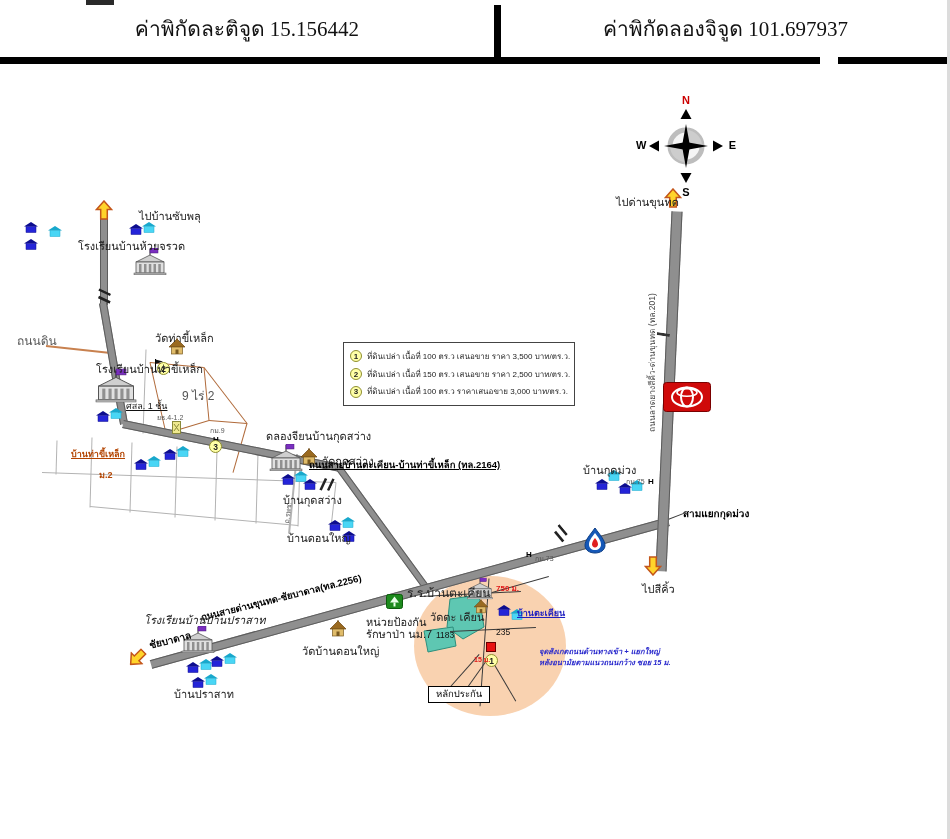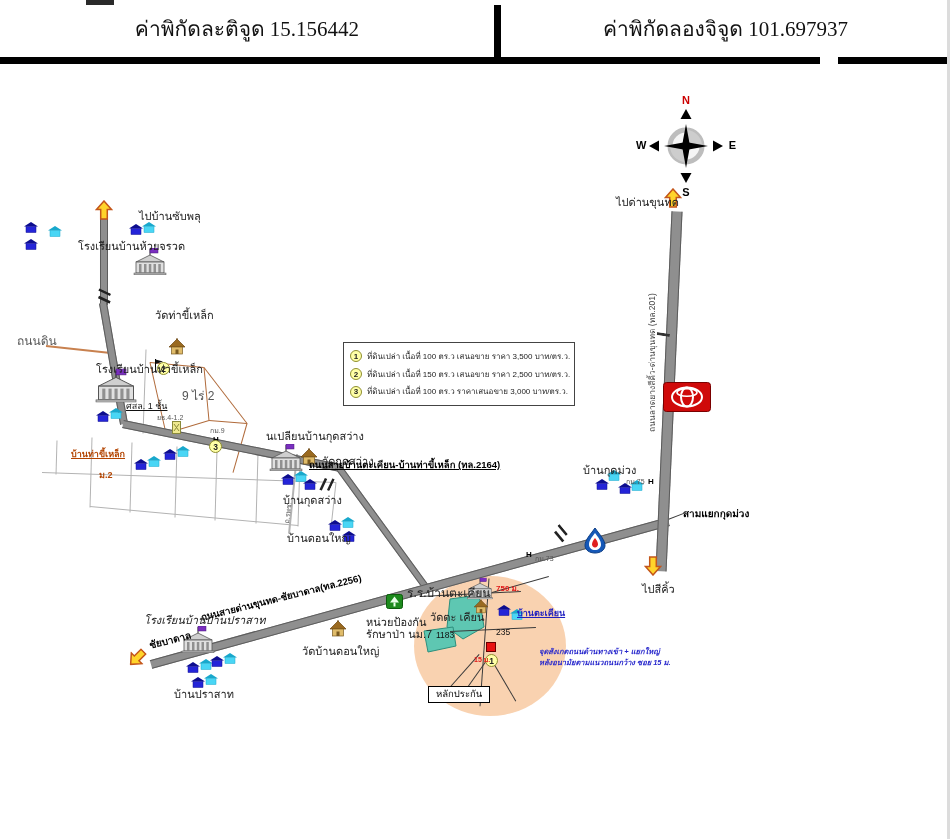--- a/index.html
+++ b/index.html
@@ -422,29 +422,29 @@
         <polygon points="10,1 2,9 18,9" fill="#9a6a20" stroke="#6a4510" stroke-width="0.7"></polygon>
         <rect x="4.5" y="9" width="11" height="7" fill="#e0bc6a" stroke="#7a5a20" stroke-width="0.7"></rect>
         <rect x="8.5" y="11.5" width="3" height="4.5" fill="#7a5a20"></rect>
       </svg></div>
     <div class="circ" style="left: 157px; top: 362px;">2</div>
     <div class="circ" style="left: 209px; top: 440px;">3</div>
     <div class="circ" style="left: 485px; top: 654px;">1</div>
     <div class="mlbl lbl" style="left: 139px; top: 210px;">ไปบ้านซับพลุ</div>
     <div class="mlbl lbl" style="left: 78px; top: 240px;">โรงเรียนบ้านห้วยจรวด</div>
     <div class="mlbl lg" style="left: 17px; top: 335px;">ถนนดิน</div>
-    <div class="mlbl lbl" style="left: 155px; top: 309px;">วัดท่าขี้เหล็ก</div>
+    <div class="mlbl lbl" style="left: 155px; top: 332px;">วัดท่าขี้เหล็ก</div>
     <div class="mlbl lbl" style="left: 96px; top: 363px;">โรงเรียนบ้านท่าขี้เหล็ก</div>
     <div class="mlbl lu" style="left: 126px; top: 401px;">ศสล. 1 ชั้น</div>
     <div class="mlbl lg" style="left: 182px; top: 390px;">9 ไร่ 2</div>
     <div class="mlbl lgx" style="left: 157px; top: 414px;">ยธ.4-1.2</div>
     <div class="mlbl lru" style="left: 71px; top: 449px;">บ้านท่าขี้เหล็ก</div>
     <div class="mlbl lr" style="left: 99px; top: 470px;">ม.2</div>
     <div class="mlbl lgx" style="left: 210px; top: 427px;">กม.9</div>
-    <div class="mlbl lbl" style="left: 266px; top: 430px;">นเปลียนบ้านกุดสว่าง</div>
+    <div class="mlbl lbl" style="left: 266px; top: 430px;">ดลองจียนบ้านกุดสว่าง</div>
     <div class="mlbl lbl" style="left: 322px; top: 455px;">วัดกุดสว่าง</div>
     <div class="mlbl lbl" style="left: 283px; top: 494px;">บ้านกุดสว่าง</div>
     <div class="mlbl lbl" style="left: 287px; top: 532px;">บ้านดอนใหญ่</div>
     <div class="mlbl ru" style="left: 309px; top: 460px;">ถนนสายบ้านตะเคียน-บ้านท่าขี้เหล็ก (ทล.2164)</div>
     <div class="mlbl rr" style="left: 200px; top: 613px; transform: rotate(-14deg);">ถนนสายด่านขุนทด-ชัยบาดาล(ทล.2256)</div>
     <div class="mlbl lb2" style="left: 148px; top: 640px; transform: rotate(-14deg);">ชัยบาดาล</div>
     <div class="mlbl lbl" style="left: 144px; top: 614px; font-style: italic;">โรงเรียนบ้านบ้านปราสาท</div>
     <div class="mlbl lbl" style="left: 174px; top: 688px;">บ้านปราสาท</div>
     <div class="mlbl lbl" style="left: 302px; top: 645px;">วัดบ้านดอนใหญ่</div>
     <div class="mlbl lbl" style="left: 366px; top: 616px;">หน่วยป้องกัน</div>

